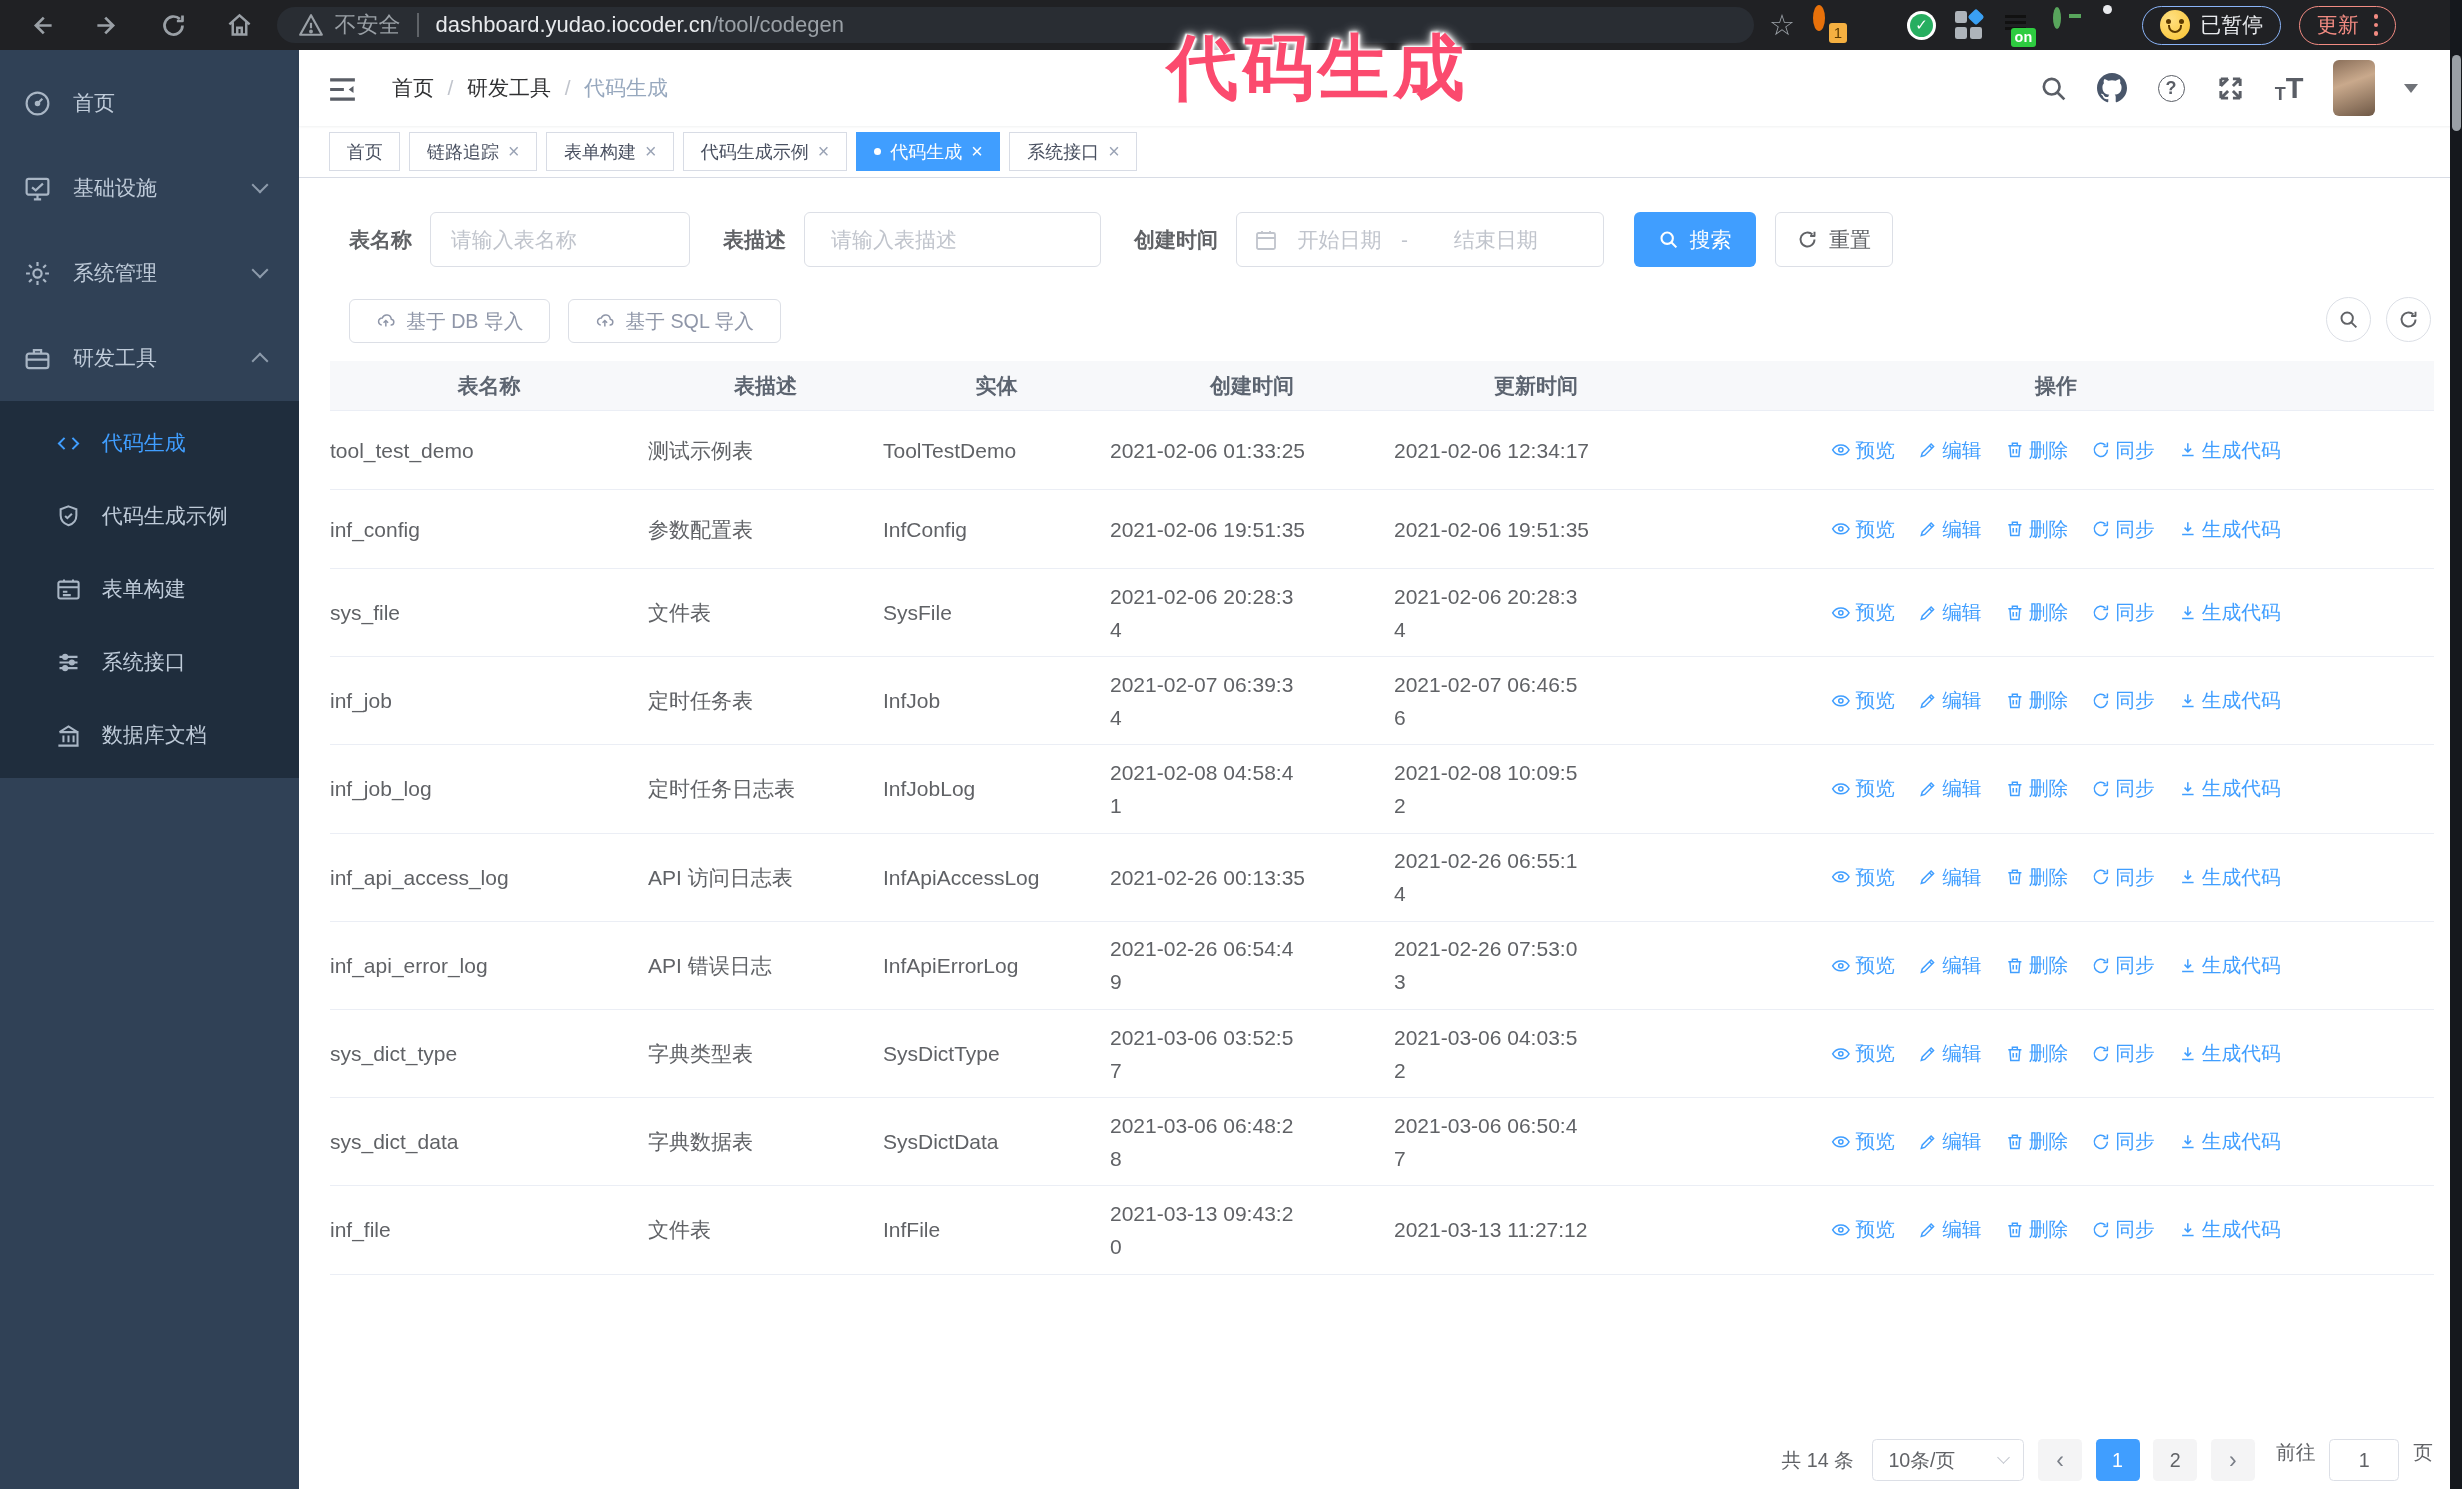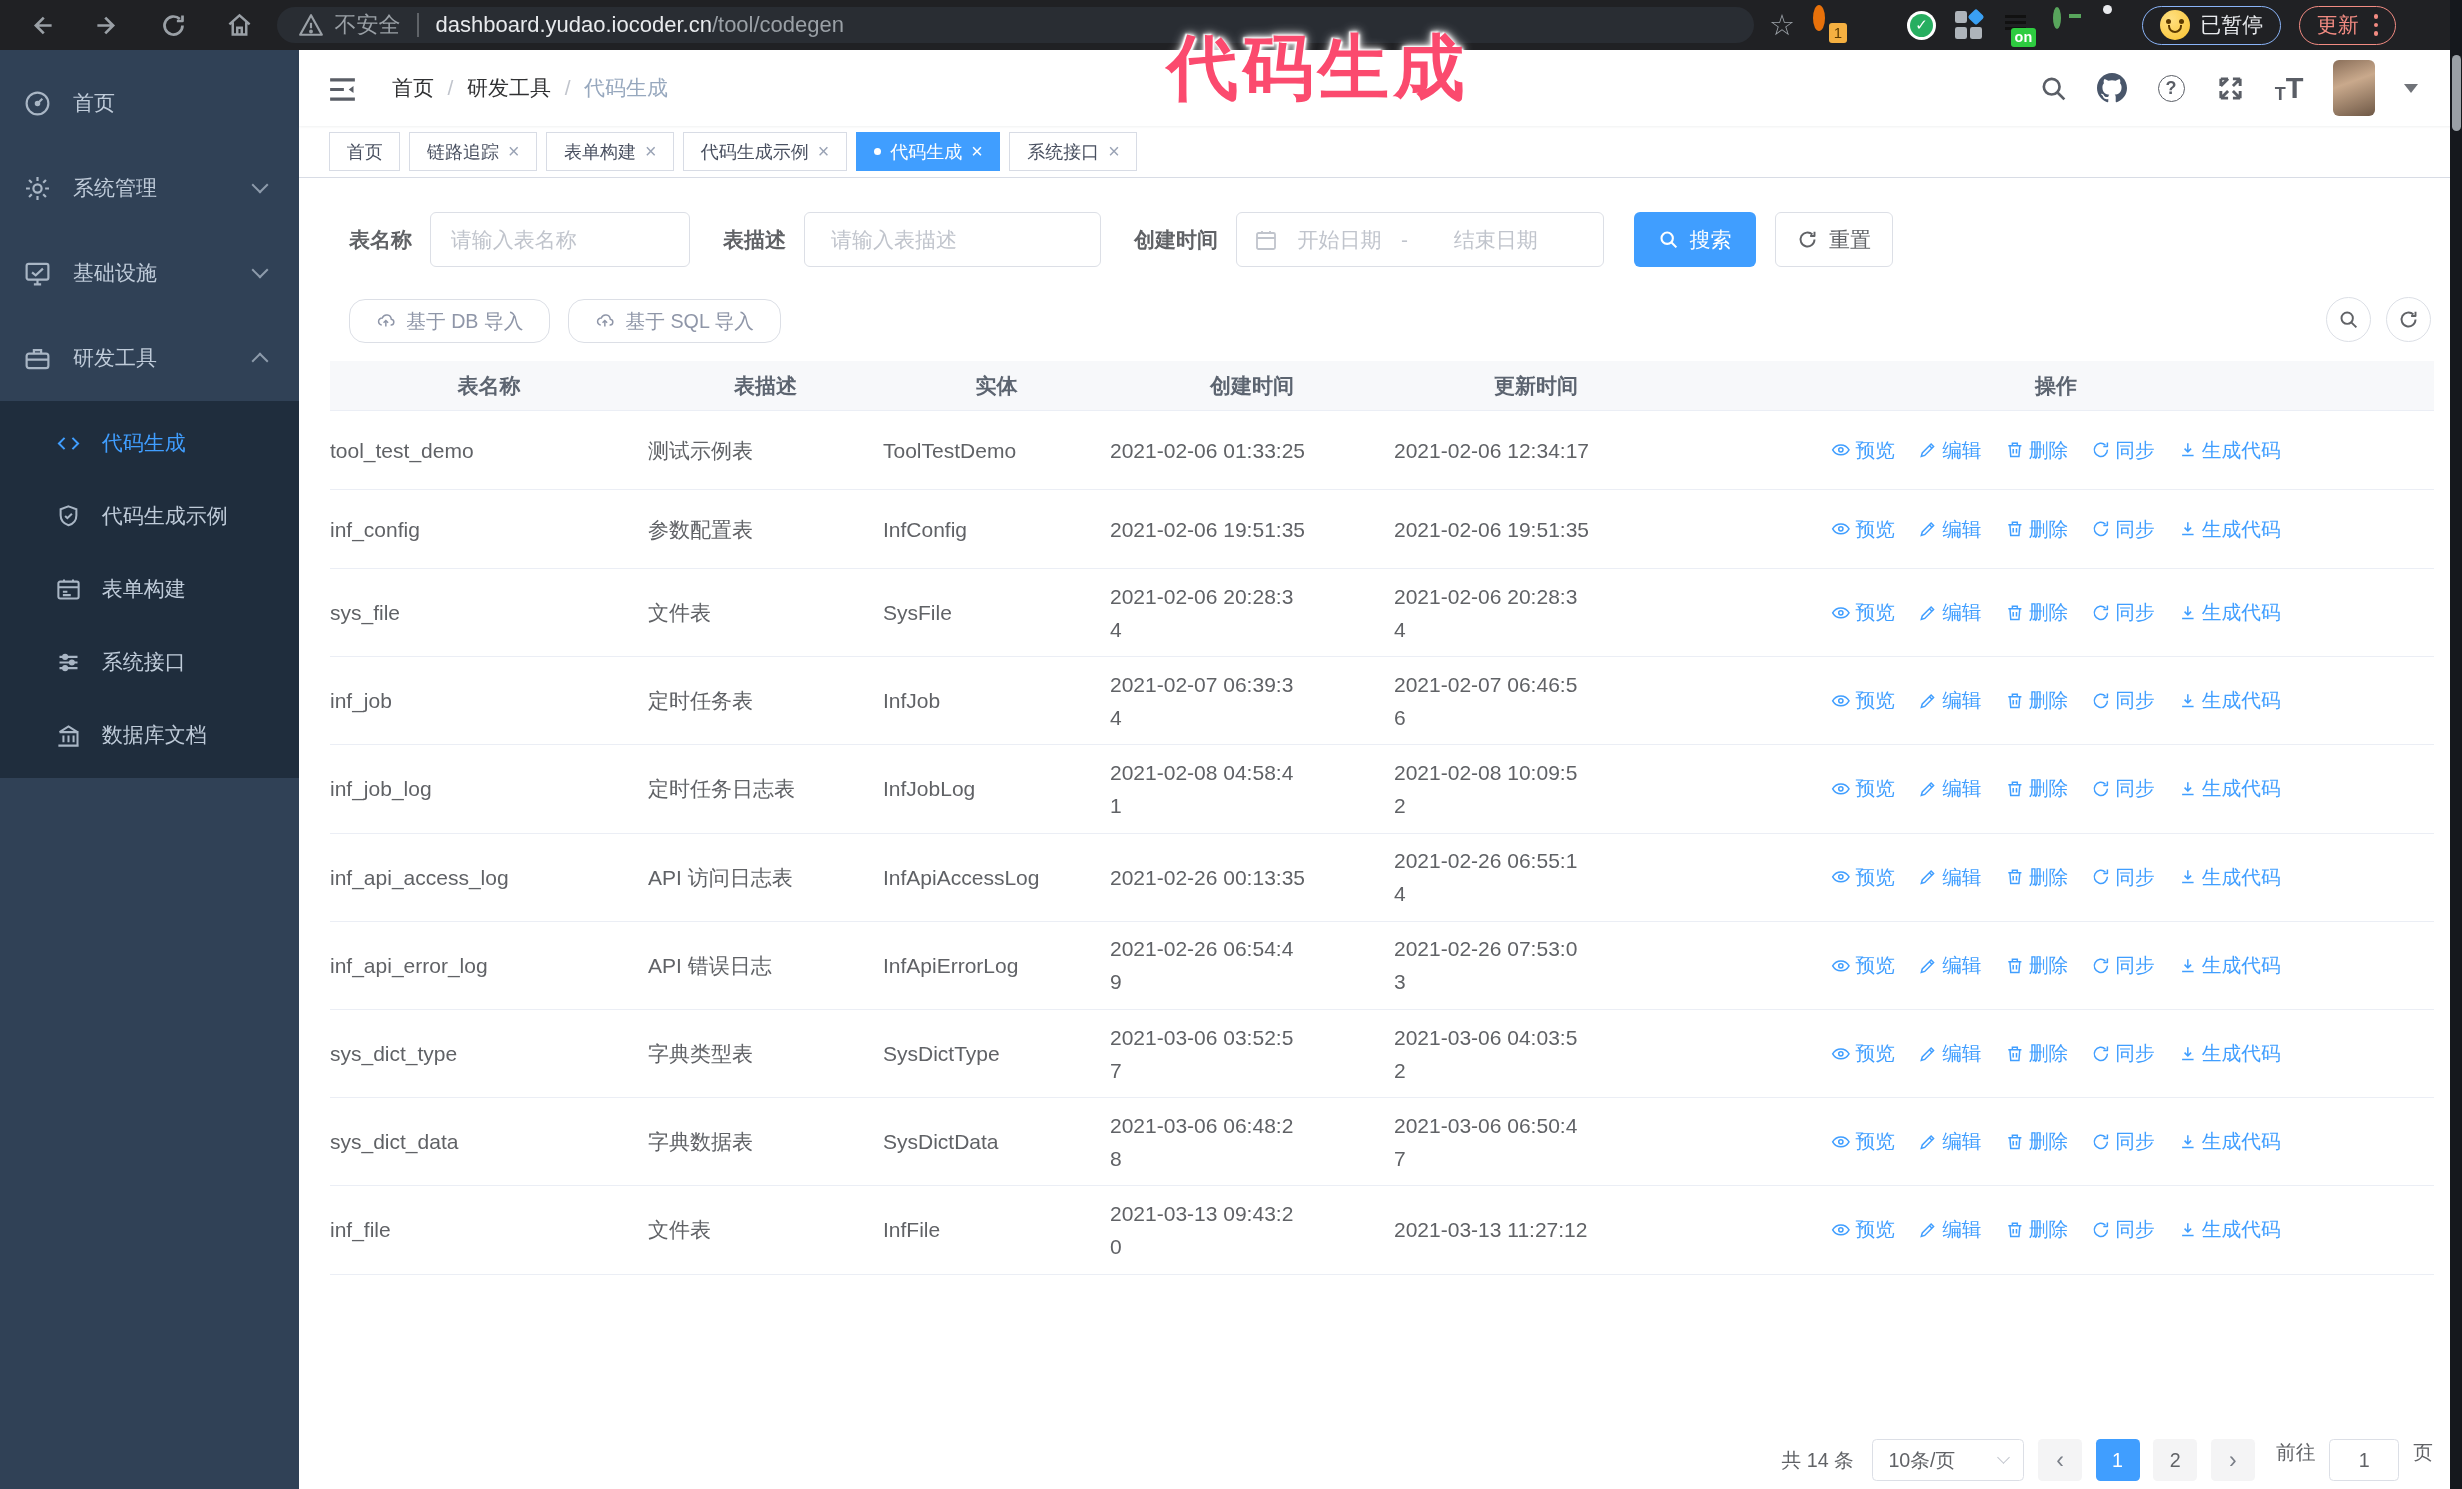--- a/index.html
+++ b/index.html
@@ -101,21 +101,21 @@
   .f-input::placeholder{color:#c0c4cc;}
   .gap{width:33px;}
   .daterange{width:368px;height:55px;border:0.8px solid #dcdfe6;border-radius:6px;display:flex;align-items:center;padding:0 16.7px;gap:19.7px;color:#c0c4cc;font-size:21px;}
   .daterange .cal{width:24px;height:24px;color:#c0c4cc;}
   .btn{height:55px;border-radius:6px;font-size:21px;display:flex;align-items:center;justify-content:center;gap:10.6px;cursor:pointer;border:0.8px solid transparent;white-space:nowrap;}
   .btn.primary{background:var(--accent);color:#fff;padding:0 23px;margin-left:30px;}
   .btn.plain{background:#fff;border-color:#dcdfe6;color:#606266;padding:0 21px;margin-left:19.7px;}
   .btn .bic{width:21px;height:21px;}
 
   .import-row{position:absolute;left:349px;top:299px;display:flex;}
-  .btn.muted{height:44px;background:#fff;border:0.8px solid #dcdfe6;color:#8f96a8;font-size:19.7px;padding:0 26px;margin-right:18px;border-radius:16px;}
+  .btn.muted{height:44px;background:#fff;border:0.8px solid #dcdfe6;color:#8f96a8;font-size:19.7px;padding:0 26px;margin-right:18px;border-radius:6px;}
   .btn.muted .bic{width:19.7px;height:19.7px;}
   .round-btns{position:absolute;left:2326px;top:297px;display:flex;gap:15px;}
   .rbtn{width:45px;height:45px;border:0.8px solid #dcdfe6;border-radius:50%;display:flex;align-items:center;justify-content:center;color:#606266;cursor:pointer;background:#fff;}
   .rbtn svg{width:21px;height:21px;}
 
   
   .table{position:absolute;left:330px;top:361px;width:2104px;}
   .thead{display:flex;background:#f7f8fa;height:50px;align-items:center;border-bottom:0.8px solid #ebeef5;}
   .th{font-size:21px;color:#5c6470;font-weight:600;text-align:center;}
   .c1{width:318px;} .c2{width:235px;} .c3{width:227px;} .c4{width:284px;} .c5{width:284px;} .c6{flex:1;}
@@ -219,32 +219,32 @@
     <div class="m-item">
       <svg class="mi" viewBox="0 0 24 24" fill="none" stroke="currentColor" stroke-width="1.8">
           <circle cx="12" cy="12" r="9"></circle>
           <path d="M12 12l4-4"></path>
           <circle cx="12" cy="12" r="1.4" fill="currentColor"></circle>
         </svg>
       <span>首页</span>
     </div>
     <div class="m-item">
       <svg class="mi" viewBox="0 0 24 24" fill="none" stroke="currentColor" stroke-width="1.8">
+          <rect x="3" y="4" width="18" height="13" rx="1.5"></rect>
+          <path d="M9 21h6M12 17v4M7.5 11l3 2.5L16.5 8"></path>
+        </svg>
+      <span>基础设施</span>
+      <span class="chev down"></span>
+    </div>
+    <div class="m-item">
+      <svg class="mi" viewBox="0 0 24 24" fill="none" stroke="currentColor" stroke-width="1.8">
           <circle cx="12" cy="12" r="3.4"></circle>
           <path d="M12 2.5v3.2M12 18.3v3.2M2.5 12h3.2M18.3 12h3.2M5 5l2.3 2.3M16.7 16.7L19 19M19 5l-2.3 2.3M7.3 16.7L5 19"></path>
         </svg>
       <span>系统管理</span>
-      <span class="chev down"></span>
-    </div>
-    <div class="m-item">
-      <svg class="mi" viewBox="0 0 24 24" fill="none" stroke="currentColor" stroke-width="1.8">
-          <rect x="3" y="4" width="18" height="13" rx="1.5"></rect>
-          <path d="M9 21h6M12 17v4M7.5 11l3 2.5L16.5 8"></path>
-        </svg>
-      <span>基础设施</span>
       <span class="chev down"></span>
     </div>
     <div class="m-item">
       <svg class="mi" viewBox="0 0 24 24" fill="none" stroke="currentColor" stroke-width="1.8">
           <rect x="3" y="8" width="18" height="12" rx="2"></rect>
           <path d="M9 8V5h6v3M3 13h18"></path>
         </svg>
       <span>研发工具</span>
       <span class="chev up"></span>
     </div>

